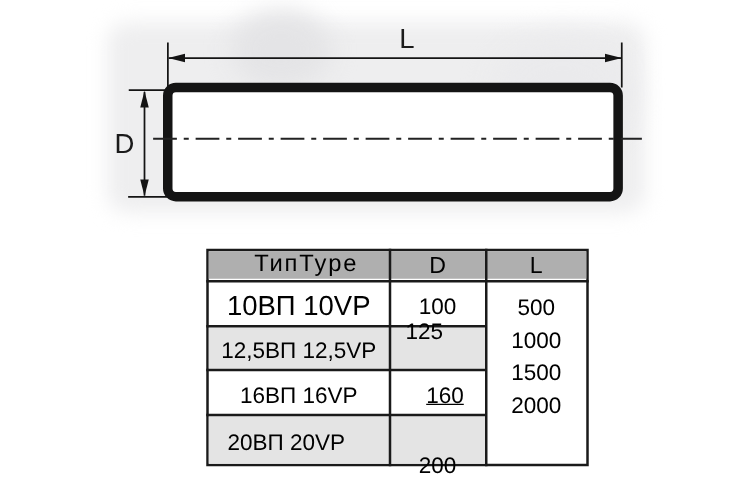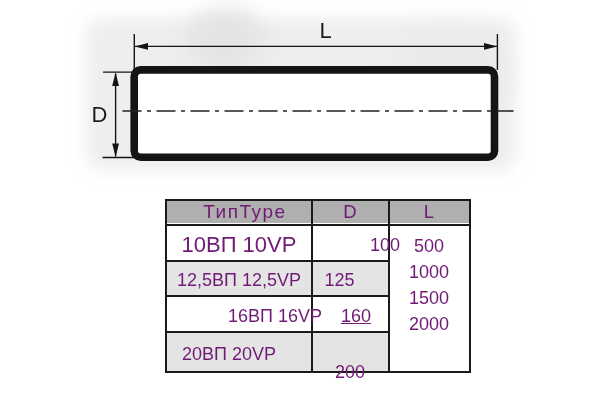--- a/index.html
+++ b/index.html
@@ -1,18 +1,18 @@
 <!DOCTYPE html>
 <html><head>
 <meta charset="utf-8">
 <style>
 html,body{margin:0;padding:0;background:#ffffff;}
 body{width:600px;height:400px;overflow:hidden;font-family:"Liberation Sans",sans-serif;}
 #stage{position:relative;width:600px;height:400px;background:#ffffff;}
-.cell{position:absolute;display:flex;align-items:center;justify-content:center;color:#701a75;}
+.cell{position:absolute;display:flex;align-items:center;justify-content:center;color:#000000;}
 .line{position:absolute;background:#1a1a1a;}
 </style>
 </head>
 <body>
 <div id="stage">
 
   <div style="position:absolute;left:86px;top:18px;width:430px;height:152px;background:#eeeeef;border-radius:16px;filter:blur(8px);"></div>
 
   <div style="position:absolute;left:185px;top:8px;width:80px;height:62px;background:#e4e4e6;border-radius:50%;filter:blur(10px);"></div>
 
@@ -70,27 +70,27 @@
   <div class="line" style="left:388px;top:199px;width:2px;height:174px;"></div>
 
   <div class="cell" style="left:167px;top:200px;width:144px;height:23px;font-size:19px;letter-spacing:1.5px;padding-left:6px;">ТипType</div>
 
   <div class="cell" style="left:313px;top:200px;width:74px;height:23px;font-size:18.5px;">D</div>
 
   <div class="cell" style="left:389px;top:200px;width:80px;height:23px;font-size:18.5px;">L</div>
 
   <div class="cell" style="left:167px;top:228px;width:144px;height:34px;font-size:22px;">10ВП 10VP</div>
 
-  <div class="cell" style="left:313px;top:228px;width:74px;height:34px;font-size:18px;margin-left:35px;">100</div>
+  <div class="cell" style="left:313px;top:228px;width:74px;height:34px;font-size:18px;">100</div>
 
   <div class="cell" style="left:167px;top:263px;width:144px;height:34px;font-size:18px;text-align:right;">12,5ВП 12,5VP</div>
 
-  <div class="cell" style="left:313px;top:263px;width:53px;height:34px;font-size:18px;">125</div>
+  <div class="cell" style="left:313px;top:248px;width:53px;height:34px;font-size:18px;">125</div>
 
-  <div class="cell" style="left:167px;top:299px;width:144px;height:34px;font-size:18px;padding-left:36px;">16ВП 16VP</div>
+  <div class="cell" style="left:167px;top:299px;width:144px;height:34px;font-size:18px;">16ВП 16VP</div>
 
   <div class="cell" style="left:313px;top:299px;width:86px;height:34px;font-size:18px;text-decoration:underline;">160</div>
 
   <div class="cell" style="left:167px;top:335px;width:124px;height:38px;font-size:18px;text-align:center;">20ВП 20VP</div>
 
   <div class="cell" style="left:313px;top:353px;width:74px;height:38px;font-size:18px;">200</div>
 
   <div class="cell" style="left:389px;top:226px;width:80px;height:118px;font-size:18px;line-height:26px;text-align:center;">500<br>1000<br>1500<br>2000</div>
 </div>
 

